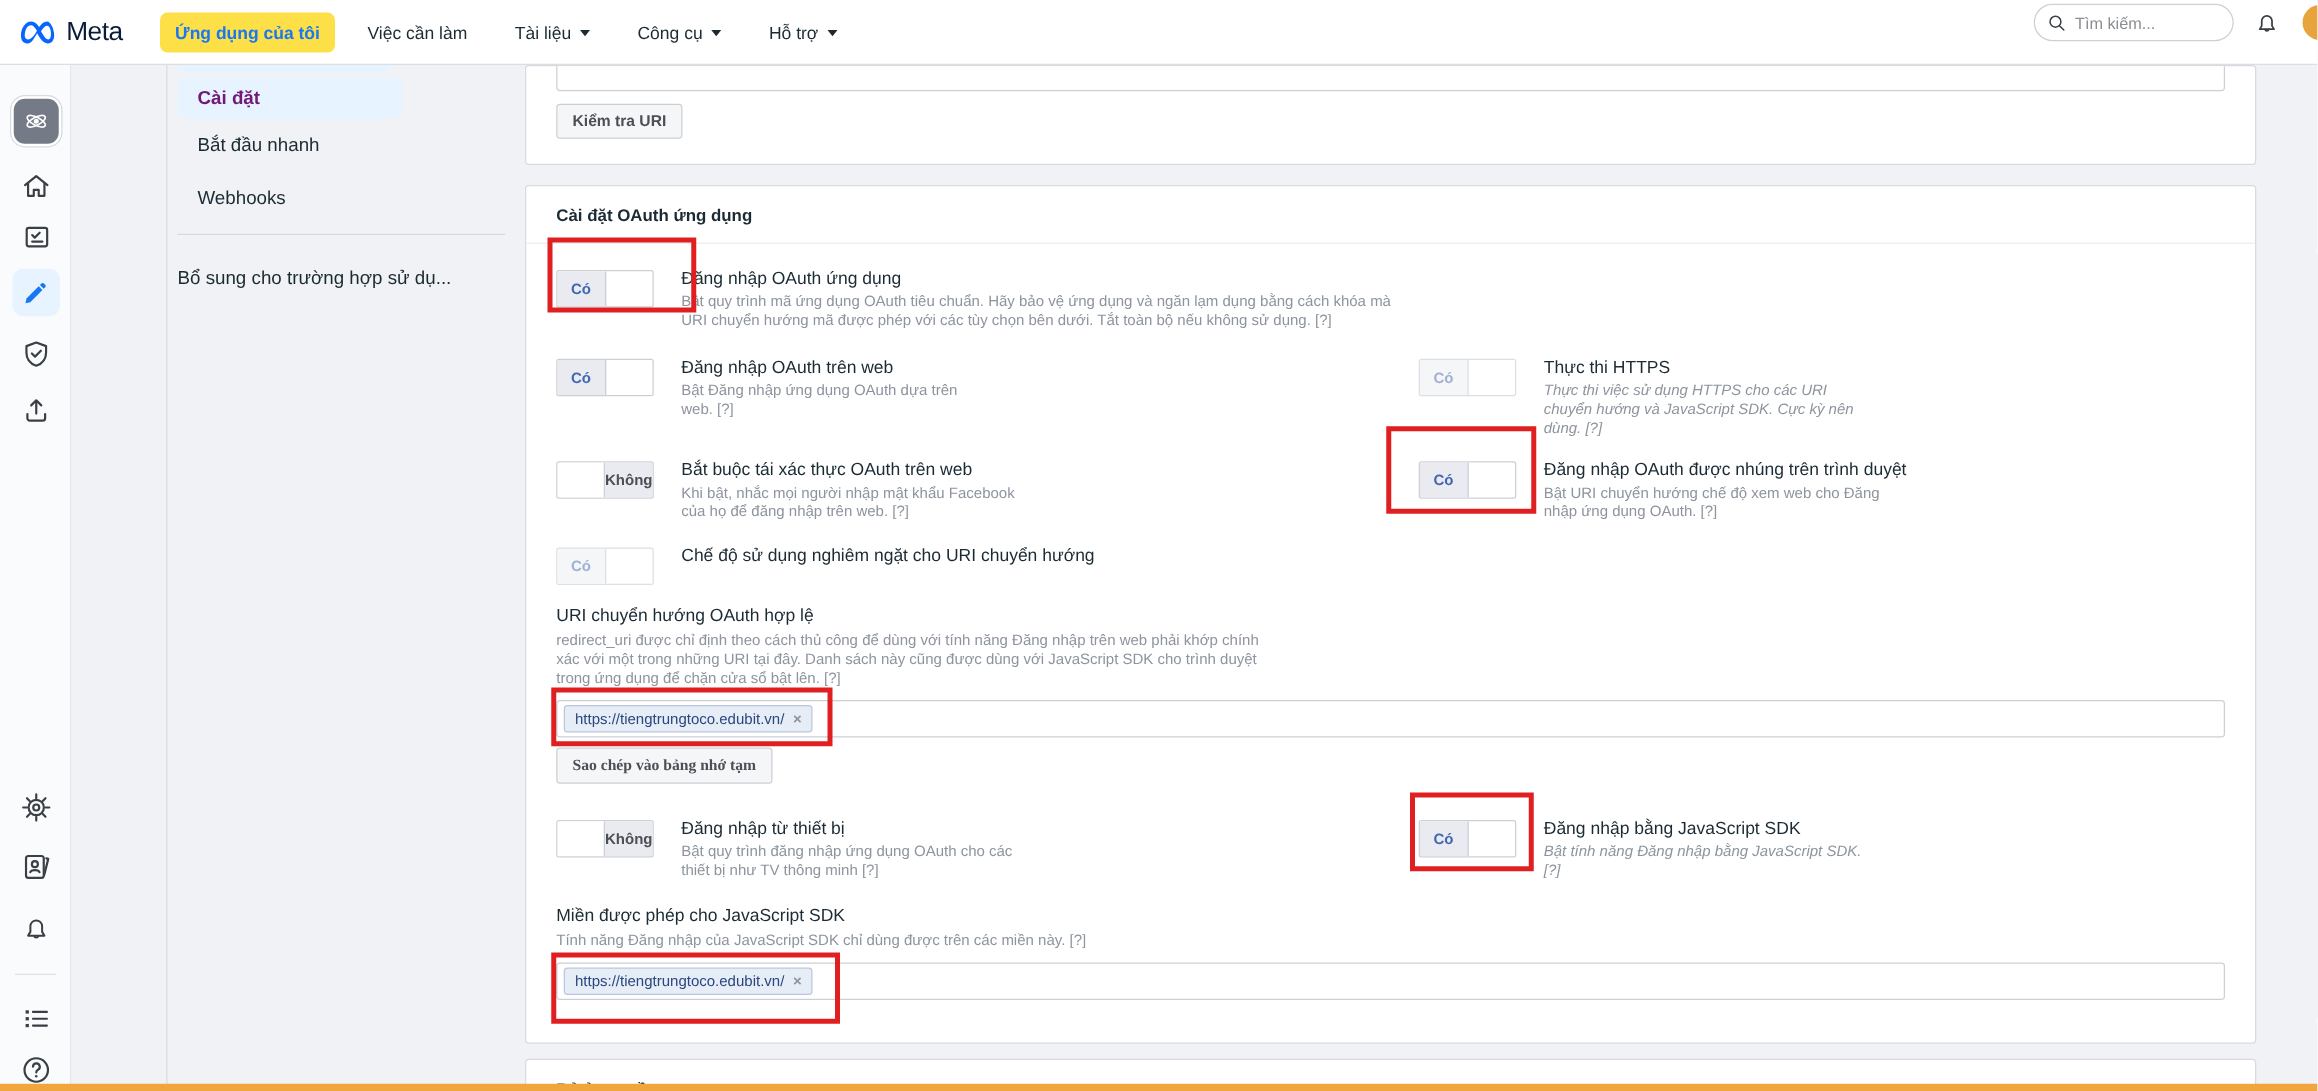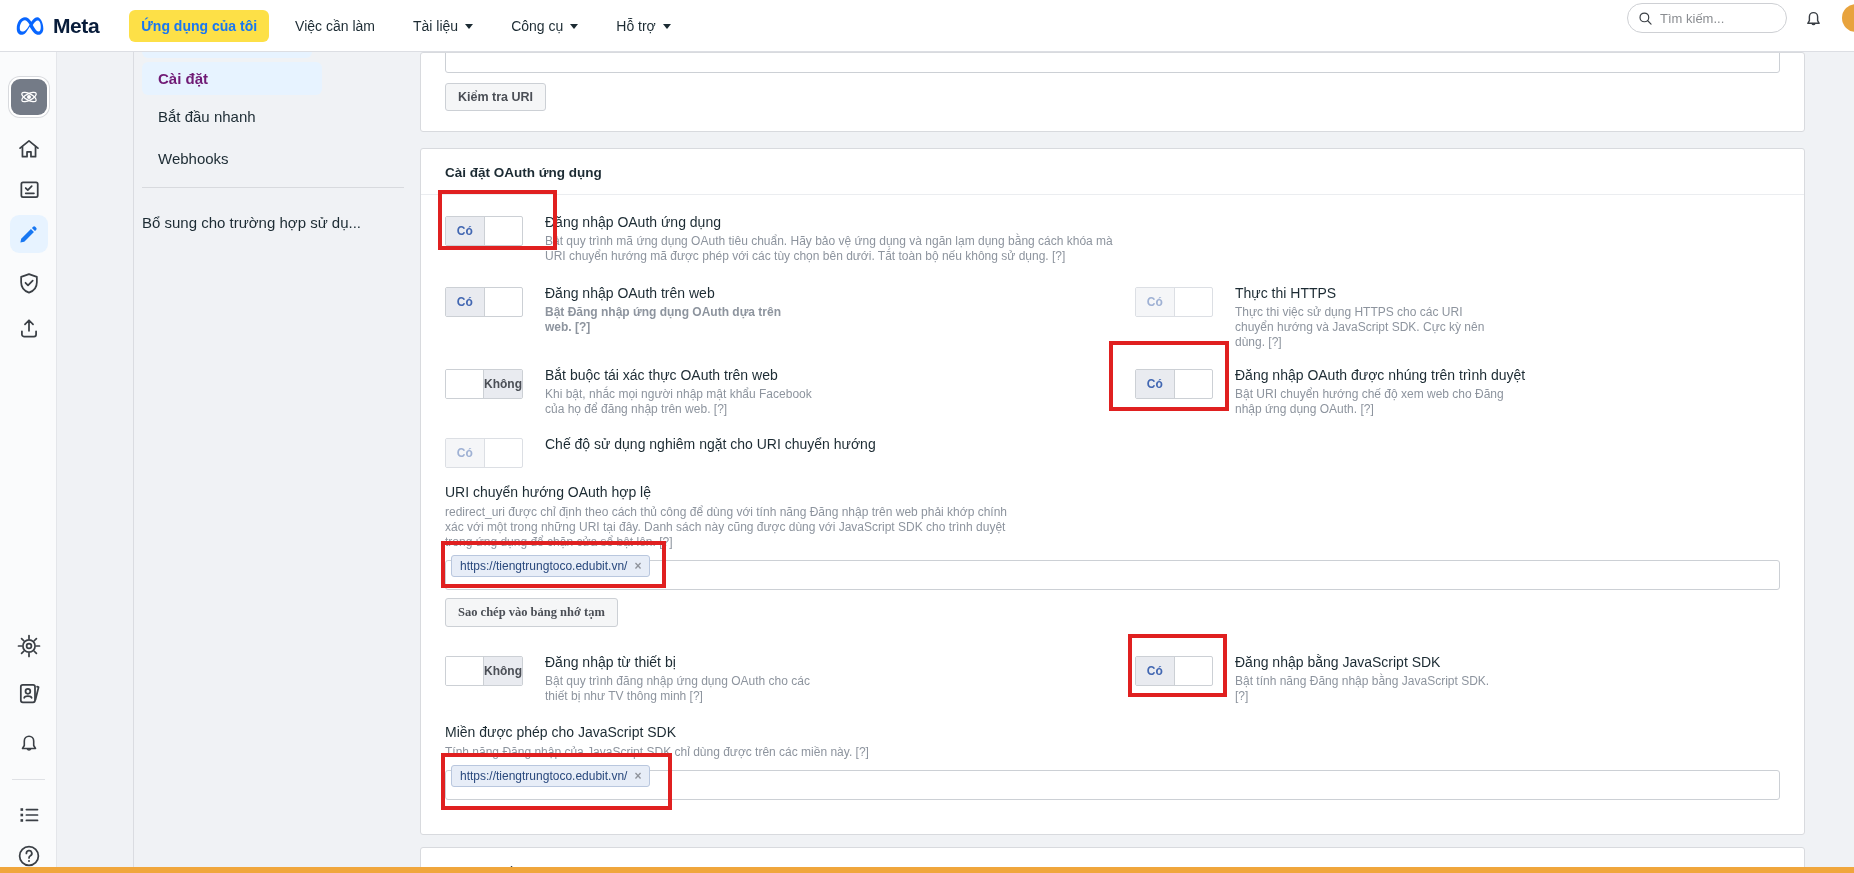--- a/index.html
+++ b/index.html
@@ -3,21 +3,21 @@
 <meta charset="utf-8">
 <style>
   * { margin:0; padding:0; box-sizing:border-box; }
   html,body { width:1854px; height:873px; overflow:hidden; }
   body { font-family:"Liberation Sans","DejaVu Sans",sans-serif; background:#f0f2f5; position:relative; color:#1c2b33; }
 
   
   .navbar { position:absolute; left:0; top:0; width:1854px; height:52px; background:#fff;
             border-bottom:1px solid #dcdee3; display:flex; align-items:center; padding-left:14px; z-index:30; overflow:hidden; }
   .brand { display:flex; align-items:center; gap:6px; margin-right:30px; }
-  .brand-name { font-size:21px; font-weight:700; color:#081c3a; letter-spacing:-0.4px; }
+  .brand-name { font-size:21px; font-weight:400; color:#081c3a; letter-spacing:-0.4px; }
   .nav-items { display:flex; align-items:center; gap:14px; }
   .nav-item { font-size:14px; color:#1c2b33; padding:8px 12px; border-radius:6px; display:flex; align-items:center; gap:7px; cursor:pointer; white-space:nowrap; }
   .nav-item.active { background:#fde047; color:#1877f2; font-weight:700; }
   .caret { width:0; height:0; border-left:4.5px solid transparent; border-right:4.5px solid transparent; border-top:5.5px solid #1c2b33; margin-top:2px; }
   .nav-right { position:absolute; right:0; top:0; height:36px; display:flex; align-items:center;justify-content:space-between; }
   .searchbox { width:160px; height:30px; border:1px solid #ced0d4; border-radius:16px; display:flex; align-items:center; padding:0 10px; gap:7px; background:#fff; }
   .searchbox input { border:none; outline:none; width:100px; font-size:13px; color:#1c2b33; font-family:inherit; background:transparent; }
   .searchbox input::placeholder { color:#8a8d91; }
   .nav-bell { margin:0 18px 0 16px; display:flex; }
   .nav-avatar { width:28px; height:28px; border-radius:50%; background:#e8a33d; margin-right:-16px; flex:none; }
@@ -59,32 +59,32 @@
   .t-wrap { position:relative; flex:none; margin-right:22px; margin-top:3px; }
   .toggle { width:78px; height:30px; border:1px solid #ccd0d5; border-radius:2px; display:flex; background:#fff; font-size:12px; font-weight:700; overflow:hidden; cursor:pointer; }
   .toggle .seg { flex:1; display:flex; align-items:center; justify-content:center; }
   .toggle.on .seg.a { background:#e9ebf0; color:#4267b2; border-right:1px solid #ccd0d5; }
   .toggle.off .seg.a { background:#fff; border-right:1px solid #ccd0d5; }
   .toggle.off .seg.b { background:#e9ebf0; color:#4b4f56; }
   .toggle.disabled { border-color:#dcdfe4; }
   .toggle.disabled .seg.a { background:#f5f6f8; color:#9fb1d4; border-right:1px solid #dcdfe4; }
   .s-title { font-size:14px; color:#1c2b33; line-height:18px; margin-bottom:3px; }
   .s-desc { font-size:12px; color:#8d949e; line-height:15px; }
-  .w240 { max-width:240px;font-weight:bold; } .w260 { max-width:262px; } .w270 { max-width:272px; } .w280 { max-width:282px; } .w580 { max-width:582px; }
+  .w240 { max-width:240px; } .w260 { max-width:262px;font-style:italic; } .w270 { max-width:272px; } .w280 { max-width:282px; } .w580 { max-width:582px; }
 
   .redbox { position:absolute; border:4px solid #e02020; pointer-events:none; z-index:5; }
   .f1 { top:-26px; left:-7px; right:-34px; bottom:-4px; }
   .f2 { top:-28px; left:-26px; right:-16px; bottom:-12px; }
   .f4 { top:-22px; left:-7px; right:-14px; bottom:-11px; }
   .f-chip1 { top:-14px; left:-10px; right:-16px; bottom:-11px; }
   .f-chip2 { top:-12px; left:-10px; right:-22px; bottom:-23px; }
 
   .sec-h { font-size:14px; color:#1c2b33; margin-bottom:5px; }
   .sec-d { font-size:12px; color:#8d949e; line-height:15px; margin-bottom:10px; }
-  .chip-input { height:30px; border:1px solid #ccd0d5; border-radius:3px; background:#fff; display:flex; align-items:flex-end; padding:12px 5px; margin-bottom:8px; }
+  .chip-input { height:30px; border:1px solid #ccd0d5; border-radius:3px; background:#fff; display:flex; align-items:center; padding:12px 5px; margin-bottom:8px; }
   .chip-wrap { position:relative; display:inline-flex; }
   .chip { display:inline-flex; align-items:center; gap:7px; background:#e7edf7; border:1px solid #b9c7de; border-radius:3px;
           padding:3px 8px; font-size:12px; color:#29487d; white-space:nowrap; cursor:default; }
   .chip .x { color:#90949c; font-weight:700; font-size:12px; cursor:pointer; }
   .mb-row1 { margin-bottom:20px; } .mb-row2 { margin-bottom:16px; } .mb-row3 { margin-bottom:18px; } .mb-row4 { margin-bottom:16px; }
   .copy-btn-wrap { margin-bottom:26px;font-family:Liberation Serif, serif; }
   .mb-device { margin-bottom:20px; }
 
   .card3 { margin-top:12px; height:60px; }
 

